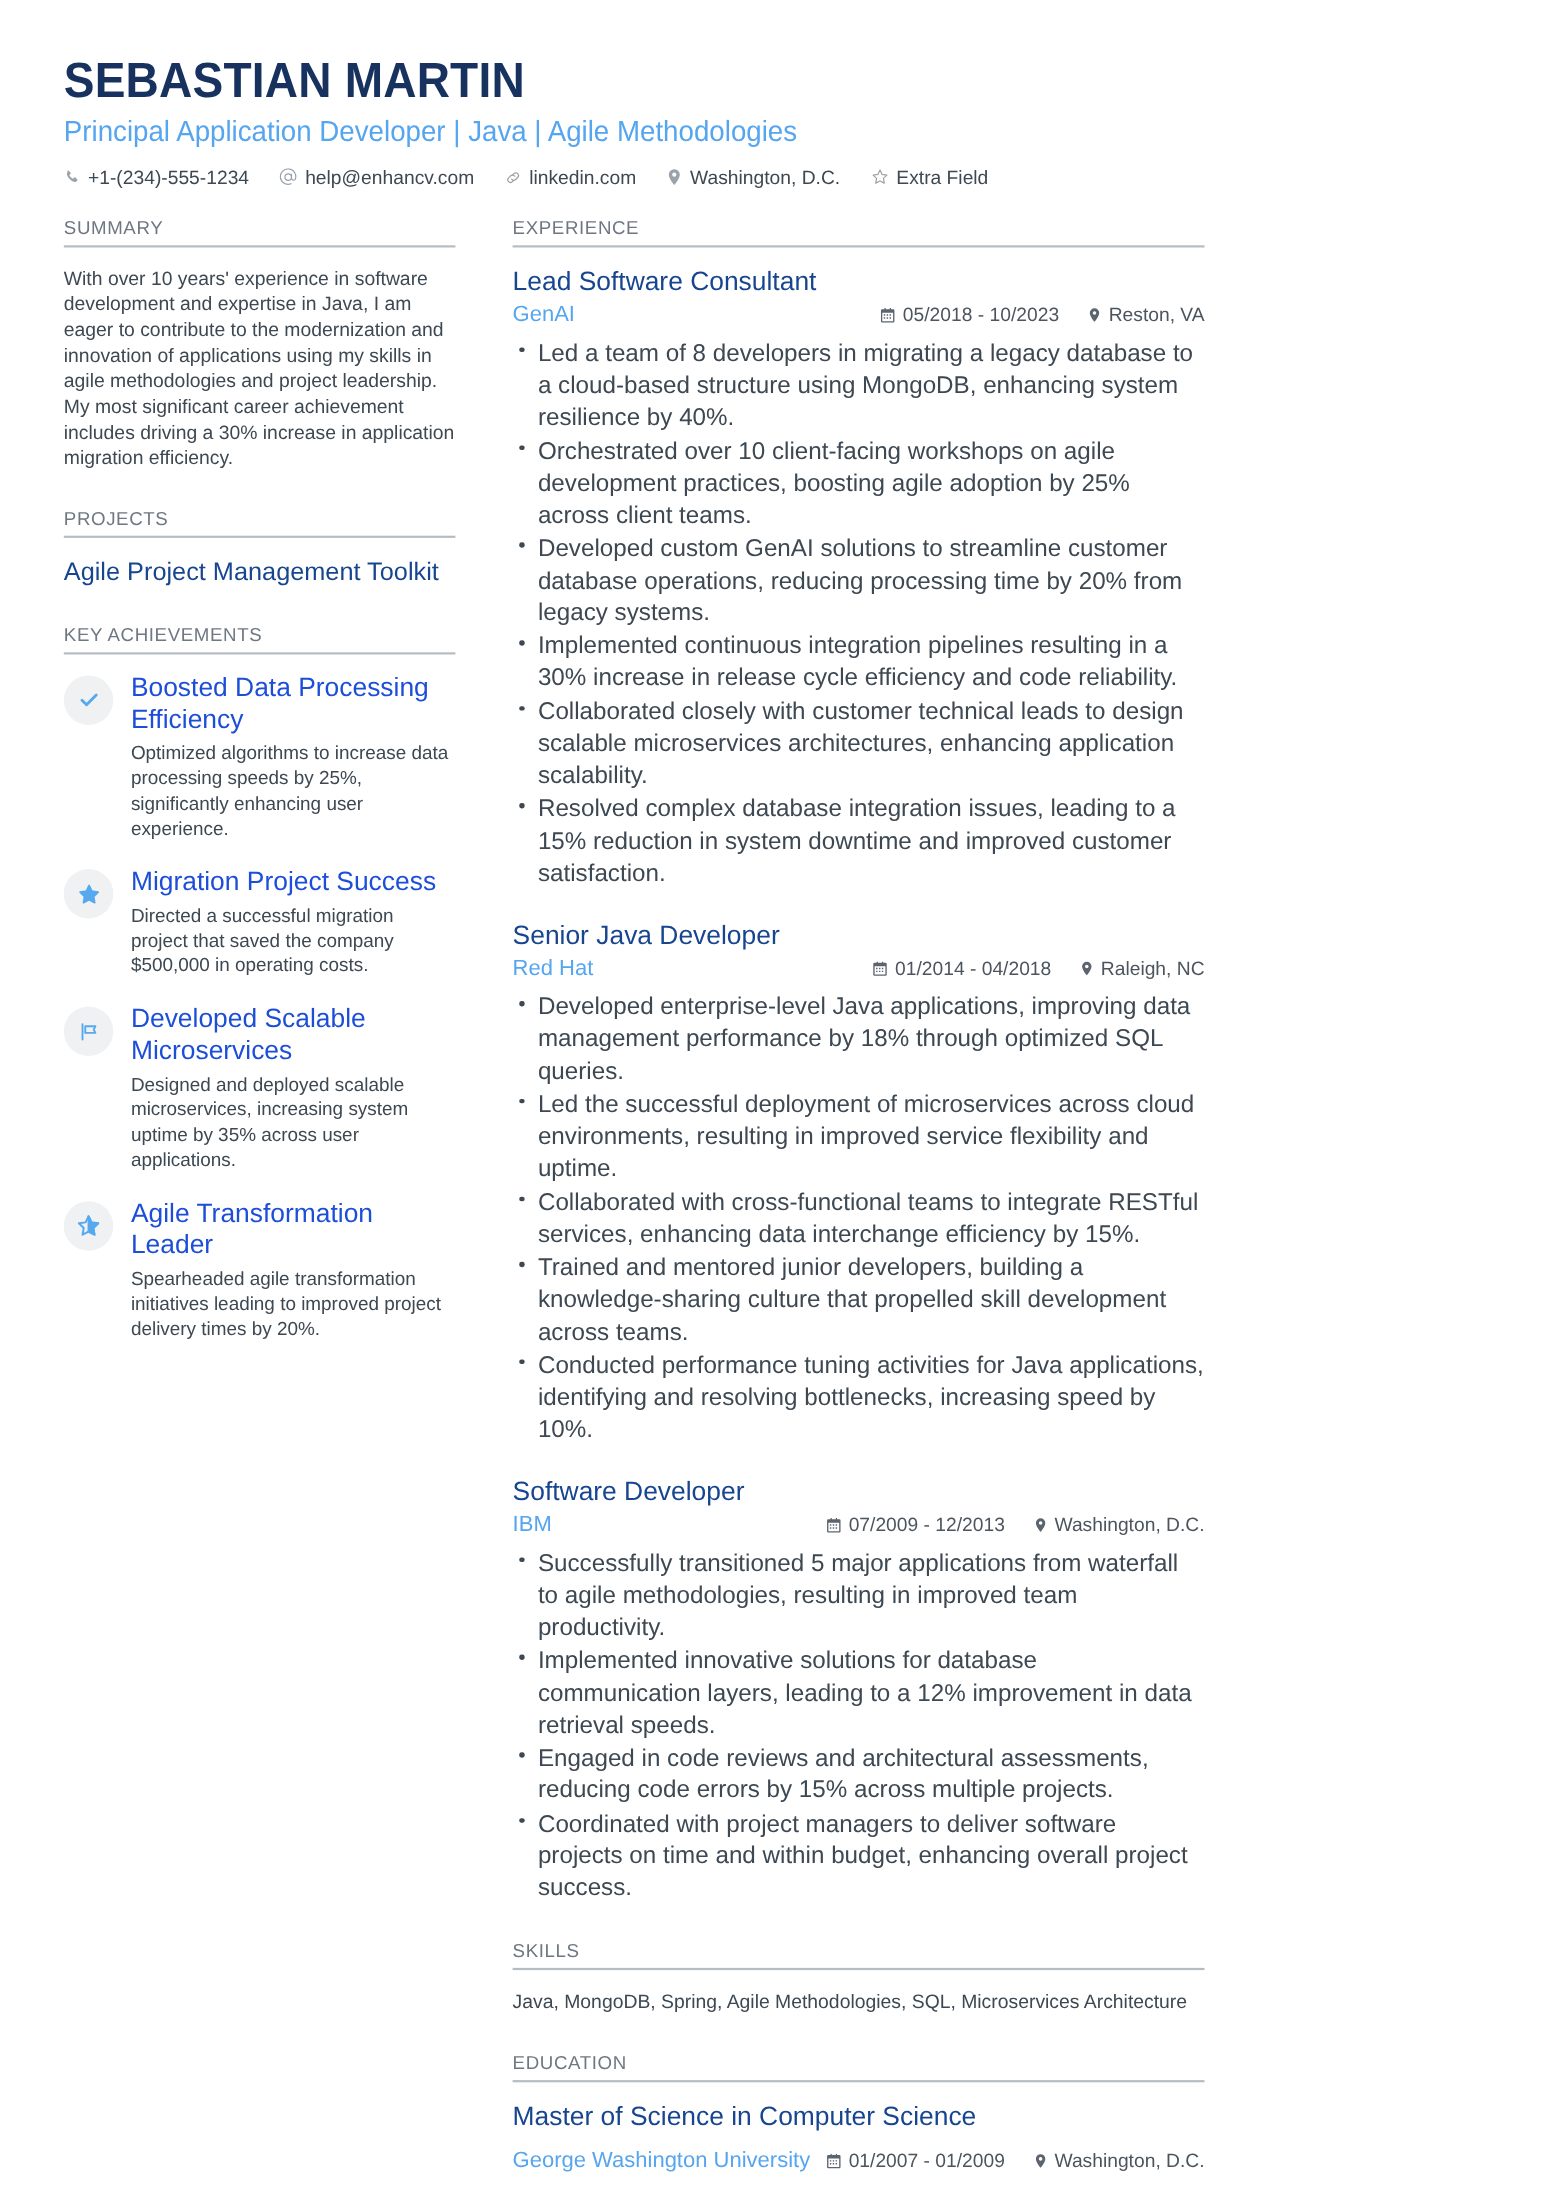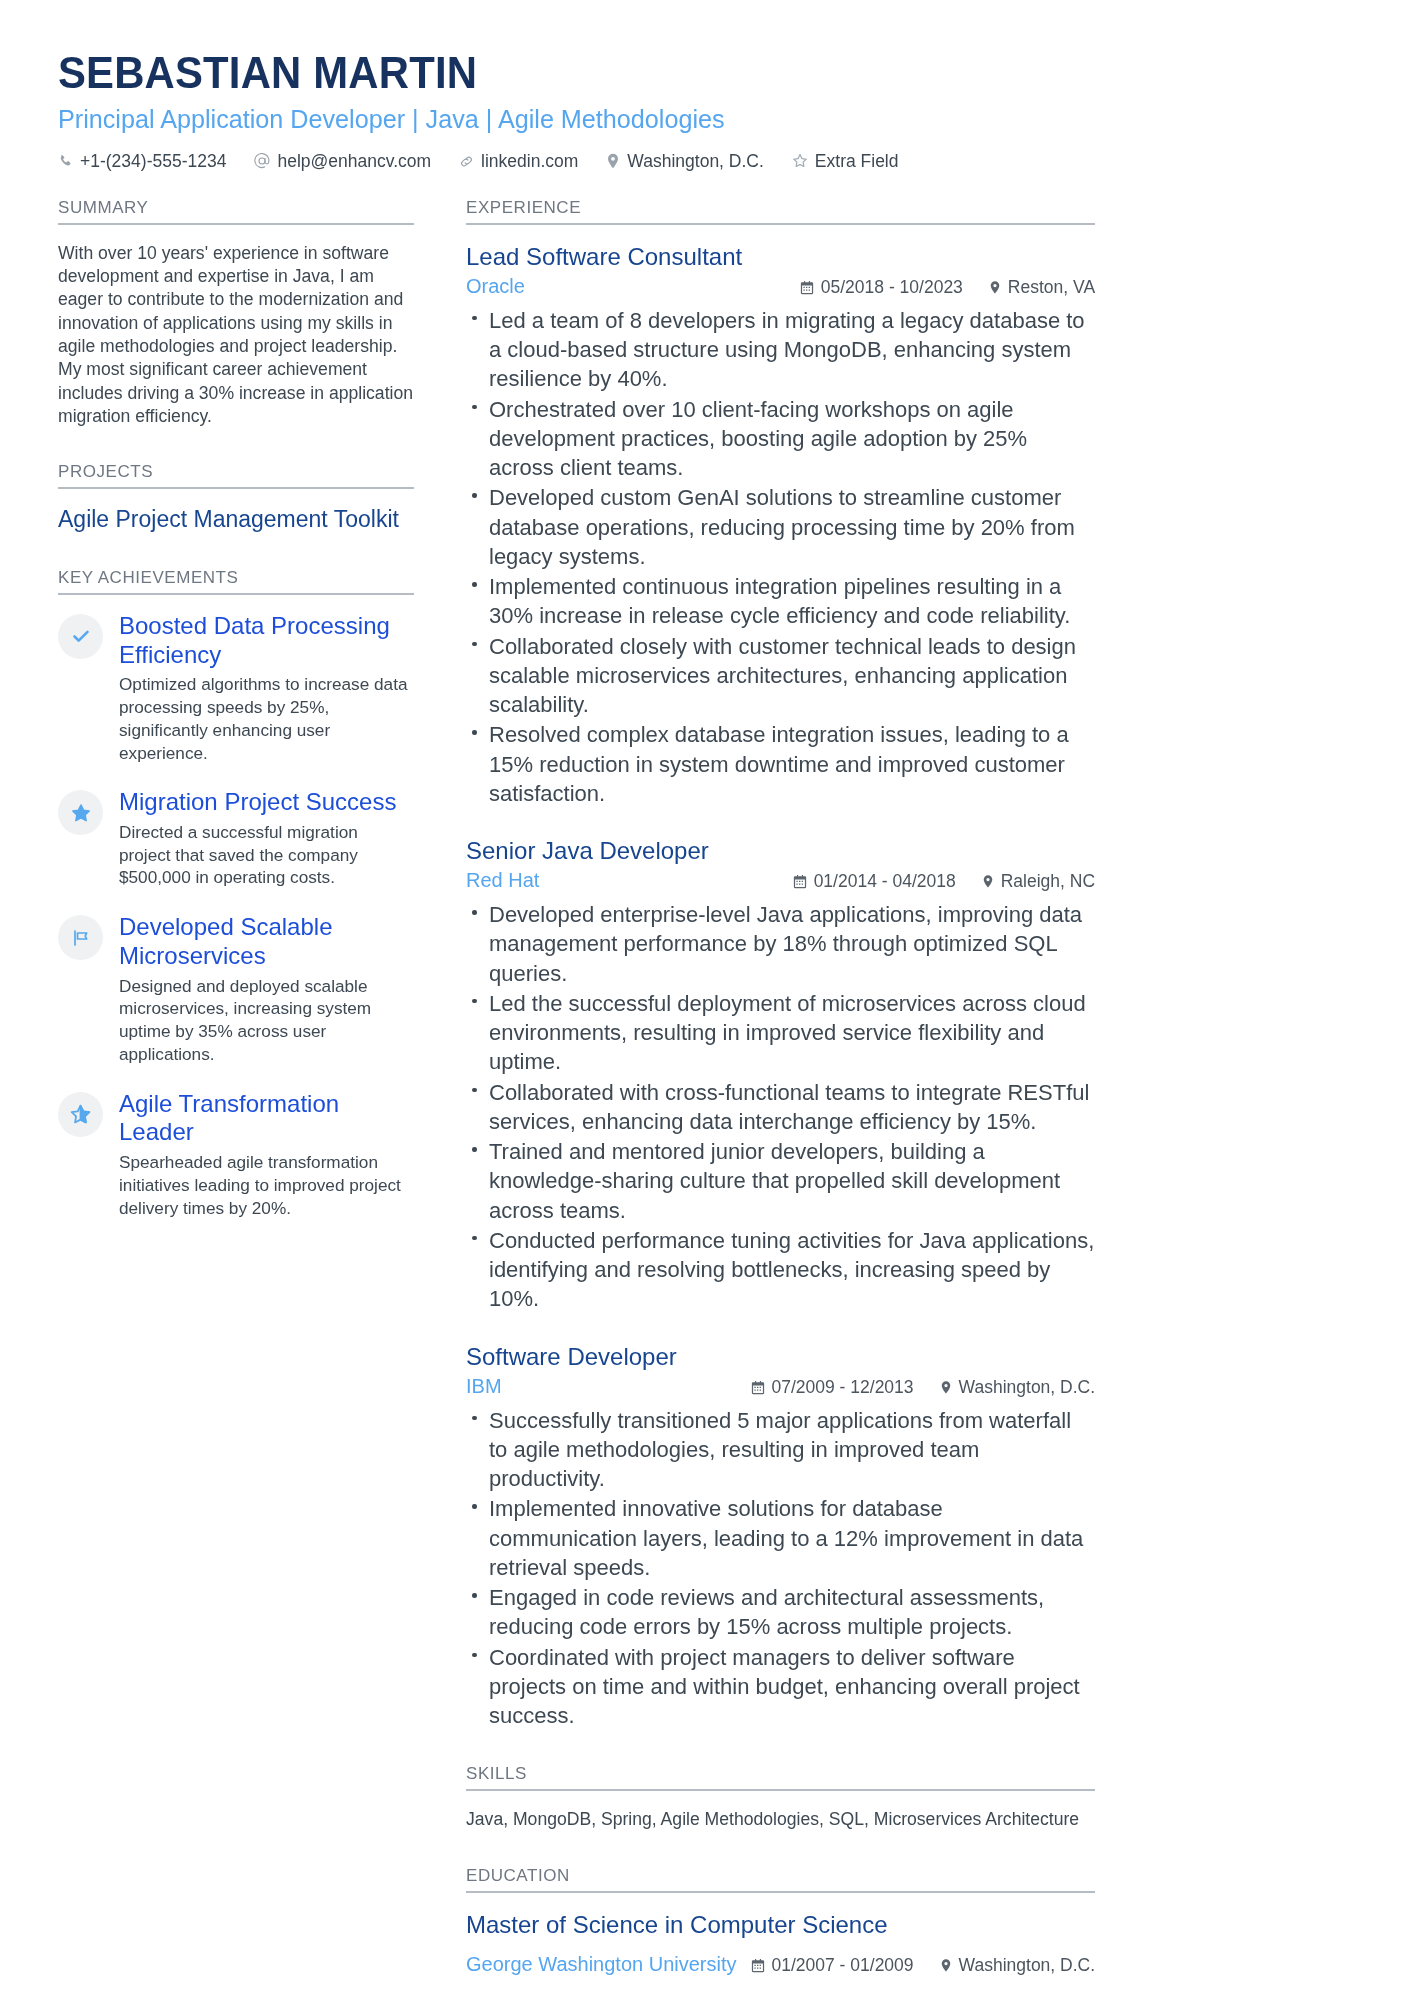--- a/index.html
+++ b/index.html
@@ -326,21 +326,21 @@
     </div>
 
     <div class="col-right">
 
       <div class="sec">
         <div class="sec-head">EXPERIENCE</div>
 
         <div class="job">
           <div class="job-title">Lead Software Consultant</div>
           <div class="job-meta">
-            <div class="job-company">Oracle</div>
+            <div class="job-company">GenAI</div>
             <div class="meta-right">
               <span class="meta-cell">
                 <span class="mi">
                   <svg width="14" height="14" viewBox="0 0 16 16" fill="currentColor">
                       <path d="M4.6 0v1.3H2.3A1.3 1.3 0 0 0 1 2.6v11.1A1.3 1.3 0 0 0 2.3 15h11.4a1.3 1.3 0 0 0 1.3-1.3V2.6a1.3 1.3 0 0 0-1.3-1.3h-2.3V0h-1.3v1.3H5.9V0H4.6zM2.4 5h11.2v8.7H2.4V5zm1.5 1.6v1.5h1.5V6.6H3.9zm3 0v1.5h1.5V6.6H6.9zm3 0v1.5h1.5V6.6H9.9zm-6 3v1.5h1.5V9.6H3.9zm3 0v1.5h1.5V9.6H6.9zm3 0v1.5h1.5V9.6H9.9z"></path>
                     </svg>
                 </span>
                 <span>05/2018 - 10/2023</span>
               </span>
               <span class="meta-cell">

